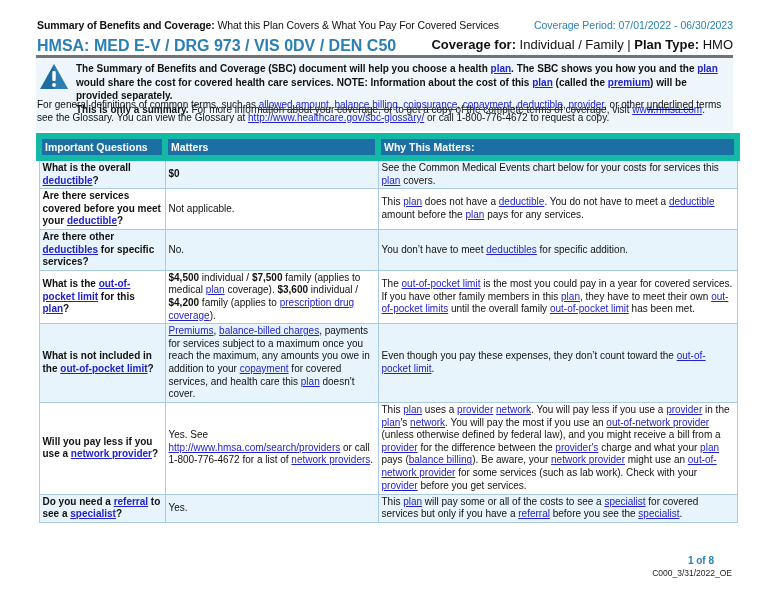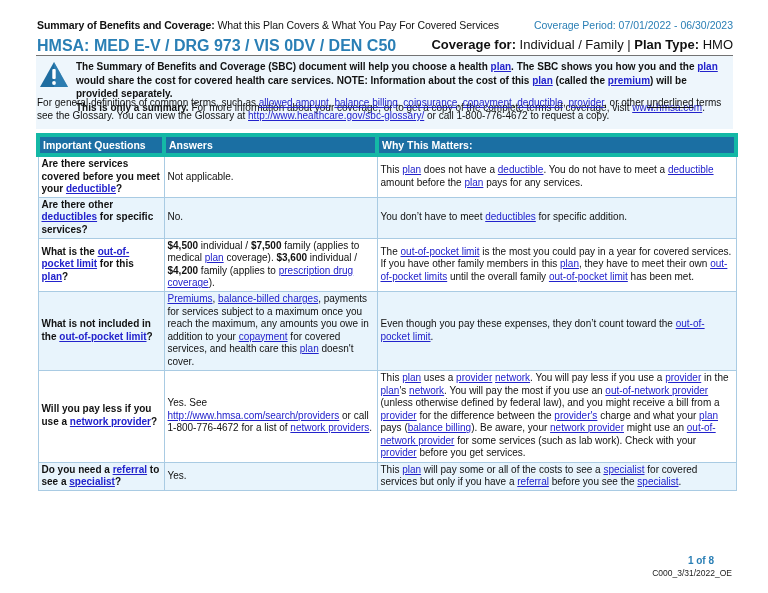--- a/index.html
+++ b/index.html
@@ -5,29 +5,29 @@
   html, body { margin:0; padding:0; background:#ffffff; }
   body { width:768px; height:593px; position:relative; overflow:hidden;
          font-family:"Liberation Sans", sans-serif; color:#111; font-size:10px; }
   .hdr1 { position:absolute; left:37px; top:19px; font-size:10.5px; letter-spacing:-0.1px; }
   .hdr1 b { font-weight:bold; }
   .hdr-period { position:absolute; right:35px; top:19px; font-size:10.5px; color:#2a7fb5; font-weight:normal; }
   .hdr2 { position:absolute; left:37px; top:37px; font-size:16px; color:#2a7fb5; font-weight:bold; }
   .hdr-cov { position:absolute; right:35px; top:37px; font-size:13px; }
   .hdr-cov b { font-weight:bold; }
   .intro { position:absolute; left:36px; top:55px; width:697px; height:73px;
-           background:#eef6fc; border-top:1px solid #737373; }
+           background:#eef6fc; border-top:3px solid #737373; }
   .warn { position:absolute; left:3px; top:5px; width:30px; height:27px; }
   .intro-bold { position:absolute; left:40px; top:4px; width:655px; font-weight:bold; font-size:10px; line-height:13.5px; }
   .intro-bold .norm { font-weight:normal; }
   .intro-line { position:absolute; left:1px; width:695px; font-size:10px; line-height:13px; }
   a, .lnk { color:#2222cc; text-decoration:underline; }
   .ul { text-decoration:underline; }
   table.sbc { position:absolute; left:36px; top:133px; width:698px; border-collapse:collapse; table-layout:fixed; }
-  table.sbc th { background:#1b6fa3; color:#fff; text-align:left; font-size:10.5px; font-weight:bold; padding:1px 3px; height:14px; border:4px solid #14b8a6; }
+  table.sbc th { background:#1b6fa3; color:#fff; text-align:left; font-size:10.5px; font-weight:bold; padding:1px 3px; height:14px; border:6px solid #14b8a6; }
   table.sbc td { border:1px solid #a9cbe3; padding:1px 3px; font-size:10px; line-height:12.6px; vertical-align:middle; }
   table.sbc tr.alt td { background:#e8f4fc; }
   table.sbc tr.wht td { background:#ffffff; }
   td.q { font-weight:bold; }
   .pg { position:absolute; right:54px; top:555px; font-size:10px; font-weight:bold; color:#2a7fb5; }
   .code { position:absolute; right:36px; top:568px; font-size:8.5px; color:#222; }
 </style>
 </head>
 <body>
 
@@ -54,25 +54,30 @@
 
 <table class="sbc">
   <colgroup>
       <col style="width:126px">
       <col style="width:213px">
       <col style="width:359px">
     </colgroup>
   <thead>
     <tr>
       <th>Important Questions</th>
-      <th>Answers</th>
+      <th>Matters</th>
       <th>Why This Matters:</th>
     </tr>
   </thead>
   <tbody>
+    <tr class="alt" style="height:27px">
+      <td class="q"><span>What is the overall </span><a class="lnk">deductible</a><span>?</span></td>
+      <td class="q">$0</td>
+      <td><span>See the Common Medical Events chart below for your costs for services this </span><a class="lnk">plan</a><span> covers.</span></td>
+    </tr>
     <tr class="wht" style="height:40px">
       <td class="q"><span>Are there services covered before you meet your </span><a class="lnk">deductible</a><span>?</span></td>
       <td>Not applicable.</td>
       <td><span>This </span><a class="lnk">plan</a><span> does not have a </span><a class="lnk">deductible</a><span>. You do not have to meet a </span><a class="lnk">deductible</a><span> amount before the </span><a class="lnk">plan</a><span> pays for any services.</span></td>
     </tr>
     <tr class="alt" style="height:40px">
       <td class="q"><span>Are there other </span><a class="lnk">deductibles</a><span> for specific services?</span></td>
       <td>No.</td>
       <td><span>You don’t have to meet </span><a class="lnk">deductibles</a><span> for specific addition.</span></td>
     </tr>

